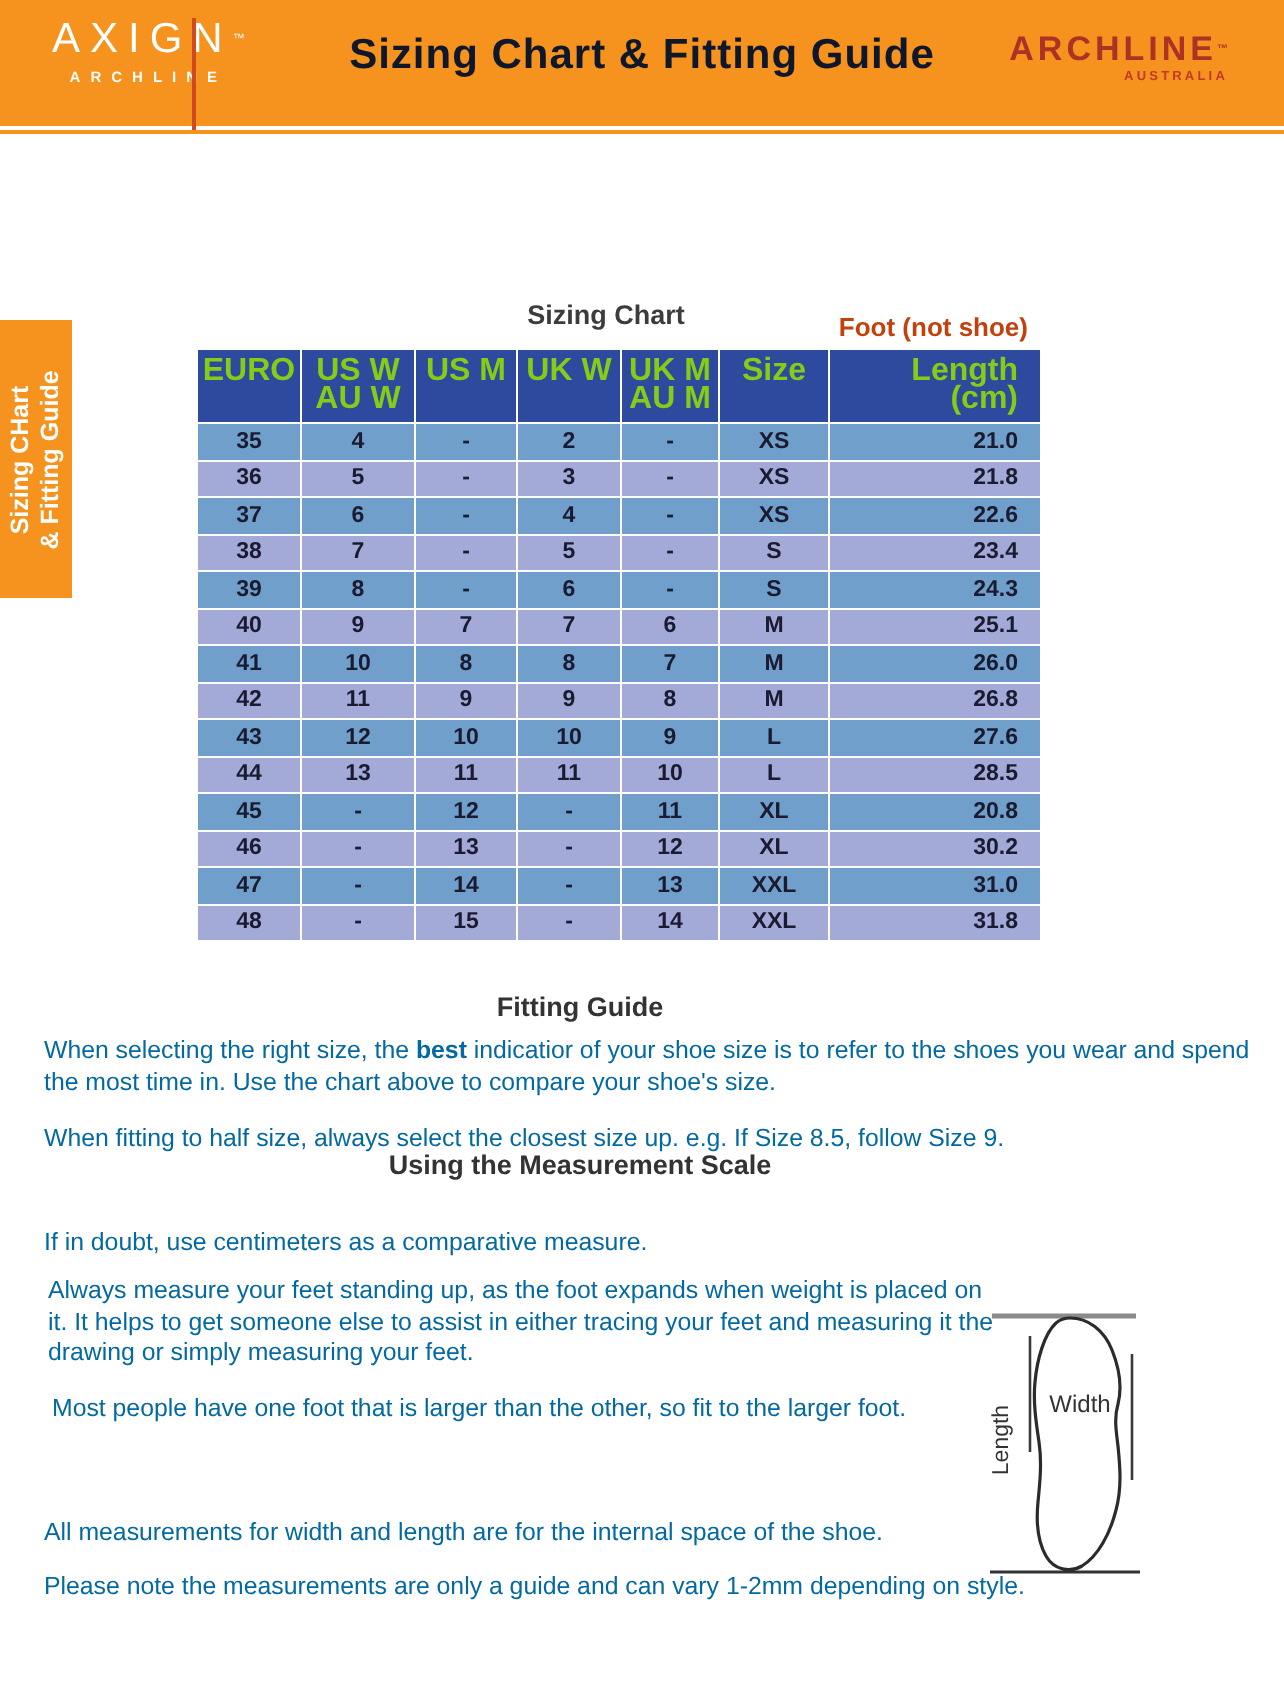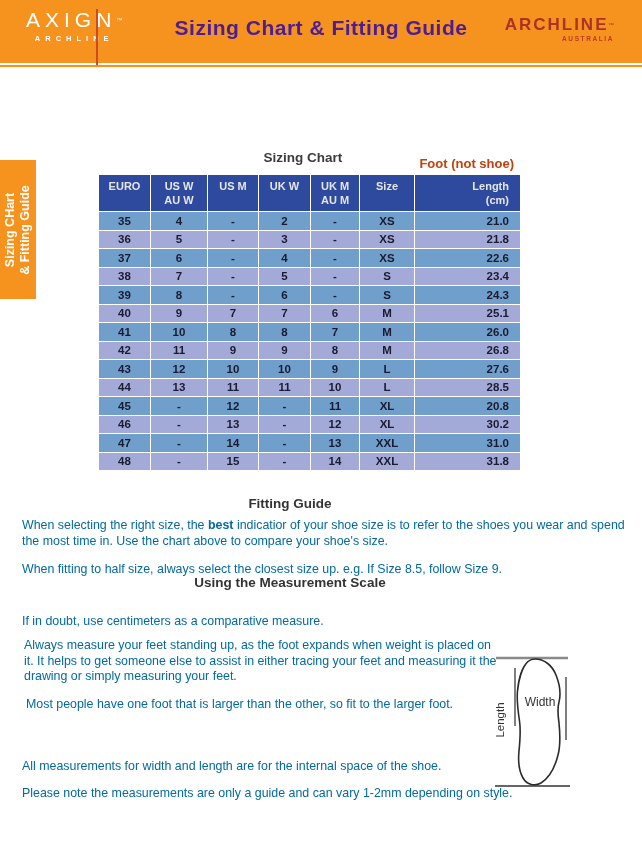--- a/index.html
+++ b/index.html
@@ -15,21 +15,21 @@
   .topbar-rule { position:absolute; left:0; top:65px; width:642px; height:2px; background:#f6921e; }
 
   .axign { position:absolute; left:26px; top:9px; text-align:center; color:#fff; }
   .axign-name { font-size:21px; letter-spacing:5px; font-weight:400; line-height:22px; }
   .axign-name .tm { font-size:6px; vertical-align:top; letter-spacing:0; }
   .axign-sub { font-size:7.5px; letter-spacing:5px; font-weight:bold; margin-top:3px; }
   .axign-line { position:absolute; left:70px; top:0; width:2px; height:57px; background:#d14a1f; }
 
   .doc-title {
     position:absolute; left:140px; top:16px; width:362px; text-align:center;
-    font-size:21px; font-weight:bold; color:#4c1d95; letter-spacing:0.5px;
+    font-size:21px; font-weight:bold; color:#0f172a; letter-spacing:0.5px;
   }
 
   .archline { position:absolute; right:28px; top:16px; text-align:right; }
   .arch-name { font-size:17px; font-weight:bold; letter-spacing:2px; color:#ad3226; line-height:18px; }
   .arch-name .tm2 { font-size:5.5px; vertical-align:top; letter-spacing:0; }
   .arch-sub { font-size:6.5px; font-weight:bold; letter-spacing:1.6px; color:#c23a28; margin-top:1px; }
 
   
   .side-tab { position:absolute; left:0; top:160px; width:36px; height:139px; background:#f6921e; }
   .side-tab-text {
@@ -55,22 +55,22 @@
     grid-template-columns:51px 56px 50px 51px 48px 54px 105px;
     gap:1px; background:#ffffff;
   }
   .cell {
     display:flex; align-items:center; justify-content:center;
     height:17.5px; font-size:11.5px; font-weight:bold; color:#1a1a30;
     white-space:pre-line;
   }
   .cell.head {
     height:36px; align-items:flex-start; padding-top:4px;
-    background:var(--hdr-bg,#2e4a9f); color:#e5e5e5;
-    font-size:11px; line-height:14px; text-align:center;
+    background:var(--hdr-bg,#2e4a9f); color:#84cc16;
+    font-size:16px; line-height:14px; text-align:center;
   }
   .cell.odd  { background:var(--row-odd,#6f9fca); }
   .cell.even { background:var(--row-even,#a3aad8); }
   .cell.c6 { justify-content:flex-end; padding-right:11px; }
   .cell.head.c6 { text-align:right; }
 
   
   .section-heading {
     position:absolute; left:0; width:580px; text-align:center;
     font-size:13.5px; font-weight:bold; color:#333335;

